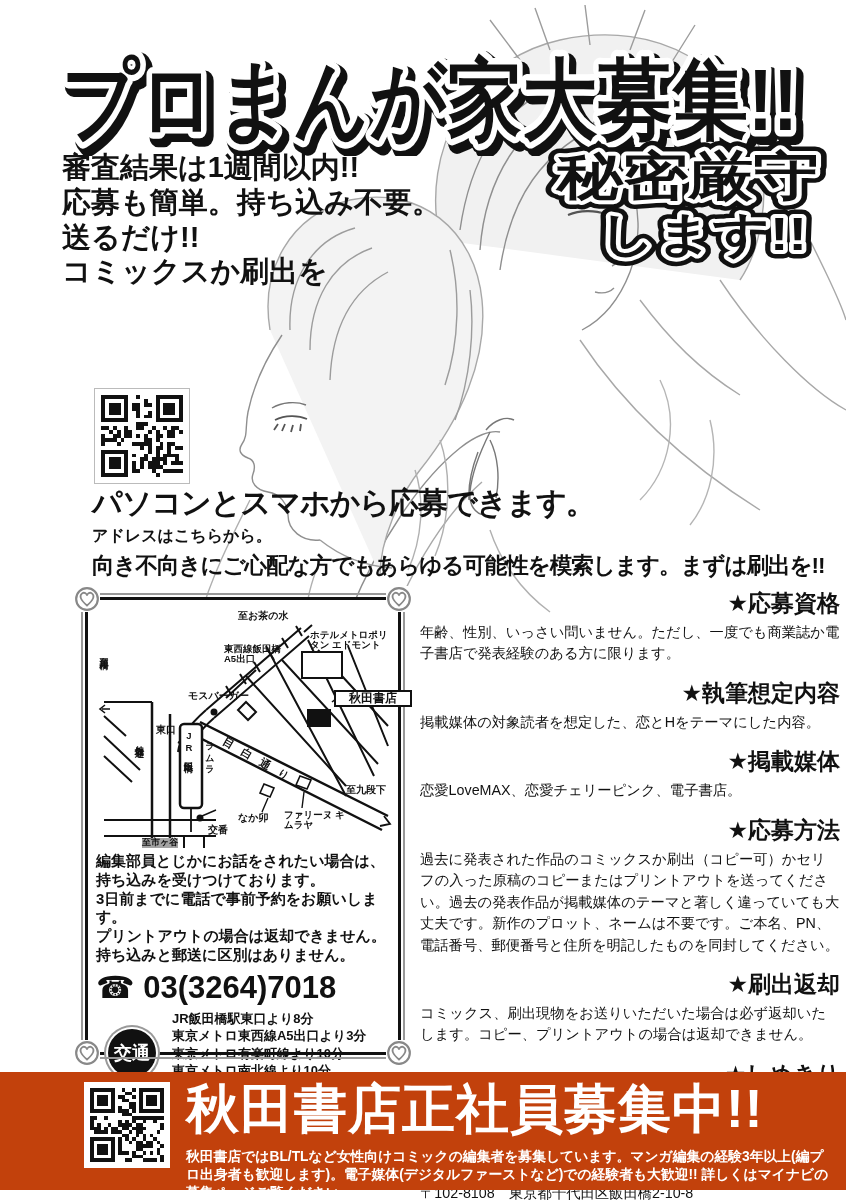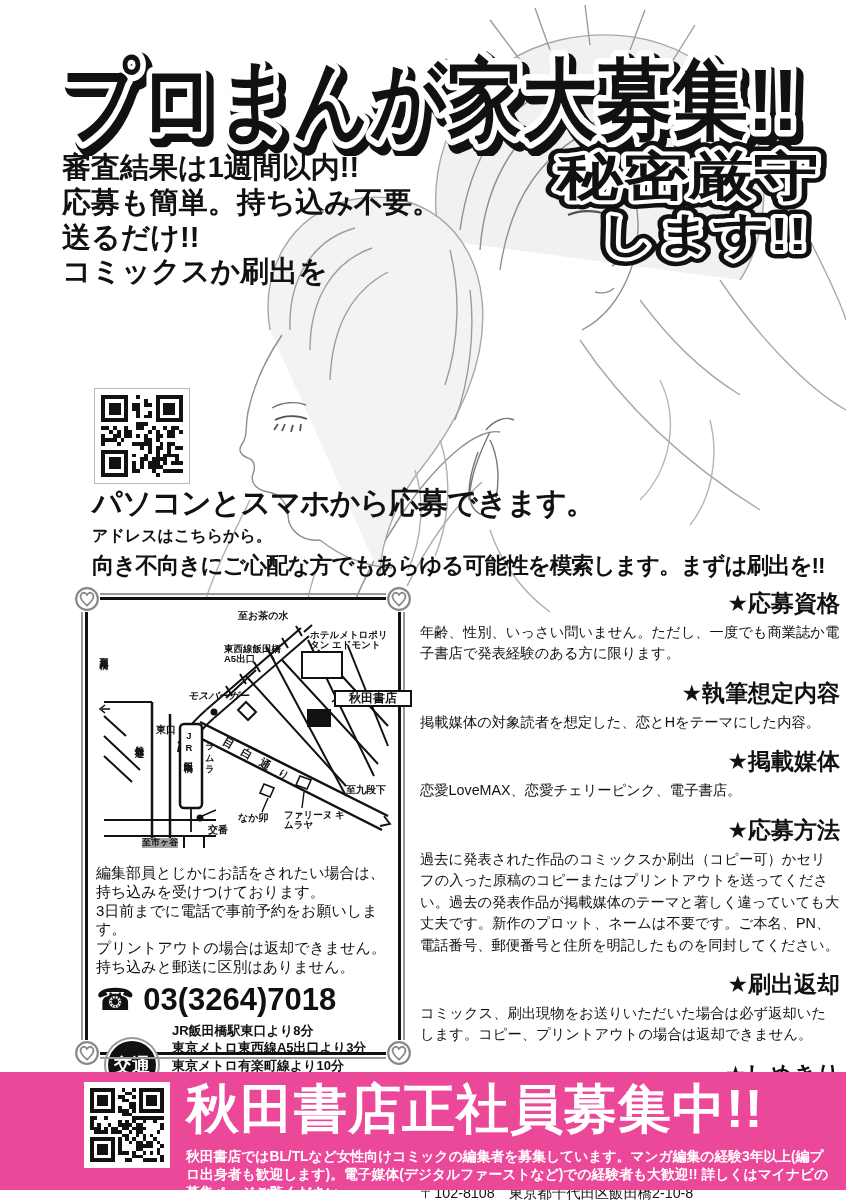--- a/index.html
+++ b/index.html
@@ -32,34 +32,34 @@
   .corner{position:absolute;width:26px;height:26px;background:#fff;z-index:3;}
   .corner svg{width:26px;height:26px;}
   .c-tl{left:-14px;top:-14px;} .c-tr{right:-14px;top:-14px;}
   .c-bl{left:-14px;bottom:-14px;} .c-br{right:-14px;bottom:-14px;}
   #map{position:relative;width:298px;height:242px;}
   #map .lbl{position:absolute;font-size:10px;font-weight:700;white-space:nowrap;line-height:1.1;}
   #map .v{writing-mode:vertical-rl;text-orientation:upright;letter-spacing:1px;}
   #map .boxed{border:2px solid #111;background:#fff;padding:0 13px;font-size:12px;font-weight:900;}
   #map .wrap{white-space:normal;width:78px;font-size:9.5px;}
   #map .diag{transform:rotate(30deg);transform-origin:left center;letter-spacing:10px;font-size:11px;}
-  #visit-note{margin-top:16px;font-size:15px;font-weight:400;line-height:1.25;}
+  #visit-note{margin-top:4px;font-size:15px;font-weight:700;line-height:1.25;}
   #phone-line{margin-top:4px;font-size:31px;font-weight:900;letter-spacing:0;}
   #access{display:flex;align-items:center;margin-top:4px;}
   #access-badge{flex:0 0 auto;width:48px;height:48px;border-radius:50%;background:#111;color:#fff;
     display:flex;align-items:center;justify-content:center;font-size:18px;font-weight:900;
     box-shadow:0 0 0 2px #fff,0 0 0 4px #999;margin-left:12px;}
   #access-lines{margin-left:16px;font-size:13px;font-weight:700;line-height:1.35;}
   
   #req-col{left:420px;top:588px;width:420px;z-index:2;}
   .sec-h{font-size:23px;font-weight:900;margin-top:13px;letter-spacing:0;text-align:right;}
   .sec-h:first-child{margin-top:0;}
   .sec-b{font-size:14.3px;font-weight:500;line-height:1.5;margin-top:3px;letter-spacing:0;}
   
-  #footer{left:0;top:1072px;width:846px;height:118px;background:#ec4899;z-index:4;}
+  #footer{left:0;top:1072px;width:846px;height:118px;background:#c2410c;z-index:4;}
   #qr2{position:absolute;left:84px;top:10px;width:86px;height:86px;background:#fff;display:flex;align-items:center;justify-content:center;}
   #footer-text{position:absolute;left:186px;top:2px;width:650px;color:#fff;}
   #footer-title{font-size:53px;font-weight:900;letter-spacing:1px;white-space:nowrap;}
   #footer-body{font-size:13.8px;font-weight:600;line-height:1.3;margin-top:2px;}
 </style>
 </head>
 <body>
 
 <svg id="illustration" class="abs" viewBox="0 0 826 618" fill="none">
   <g stroke="#b5b5b5" stroke-width="1.4">
@@ -308,21 +308,21 @@
 
         <circle cx="118" cy="106" r="2.5" fill="#111"></circle>
         <circle cx="104" cy="212" r="2.5" fill="#111"></circle>
         <path d="M106 210 l14 -6" stroke-width="1.4"></path>
       </g>
     </svg>
     <span class="lbl" style="left:142px;top:4px;">至お茶の水</span>
     <span class="lbl wrap" style="left:214px;top:24px;">ホテルメトロポリタン エドモント</span>
     <span class="lbl wrap" style="left:128px;top:38px;width:64px;">東西線飯田橋 A5出口</span>
     <span class="lbl boxed" style="left:238px;top:84px;">秋田書店</span>
-    <span class="lbl" style="left:92px;top:84px;font-style:italic;">モスバーガー</span>
+    <span class="lbl" style="left:92px;top:84px;">モスバーガー</span>
     <span class="lbl v" style="left:2px;top:44px;font-size:9px;">至江戸川橋</span>
     <span class="lbl" style="left:60px;top:118px;">東口</span>
     <span class="lbl v" style="left:87px;top:124px;font-size:9.5px;">JR飯田橋</span>
     <span class="lbl v" style="left:108px;top:130px;font-size:9px;">ラムラ</span>
     <span class="lbl v" style="left:38px;top:132px;font-size:9.5px;">外堀通り</span>
     <span class="lbl diag" style="left:128px;top:128px;">目白通り</span>
     <span class="lbl" style="left:142px;top:206px;">なか卯</span>
     <span class="lbl wrap" style="left:188px;top:204px;width:64px;">ファリーヌ キムラヤ</span>
     <span class="lbl" style="left:250px;top:178px;">至九段下</span>
     <span class="lbl" style="left:112px;top:218px;">交番</span>

